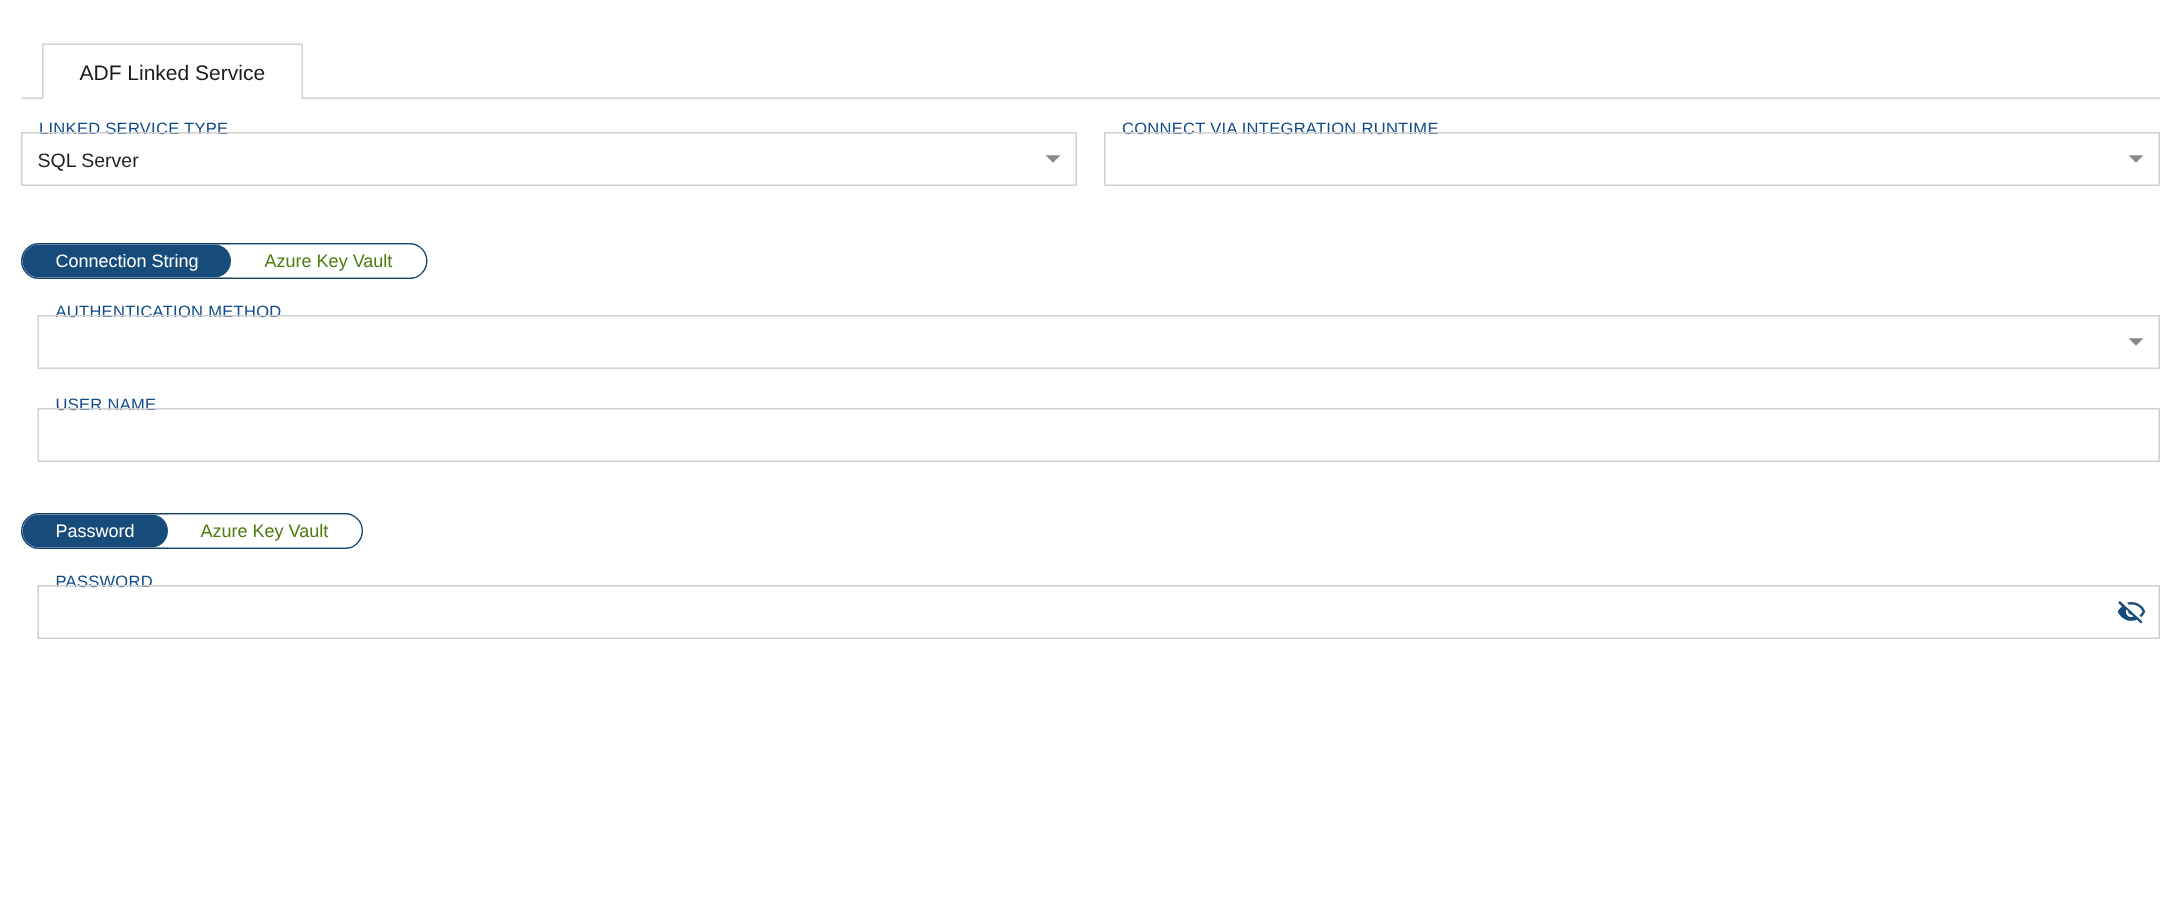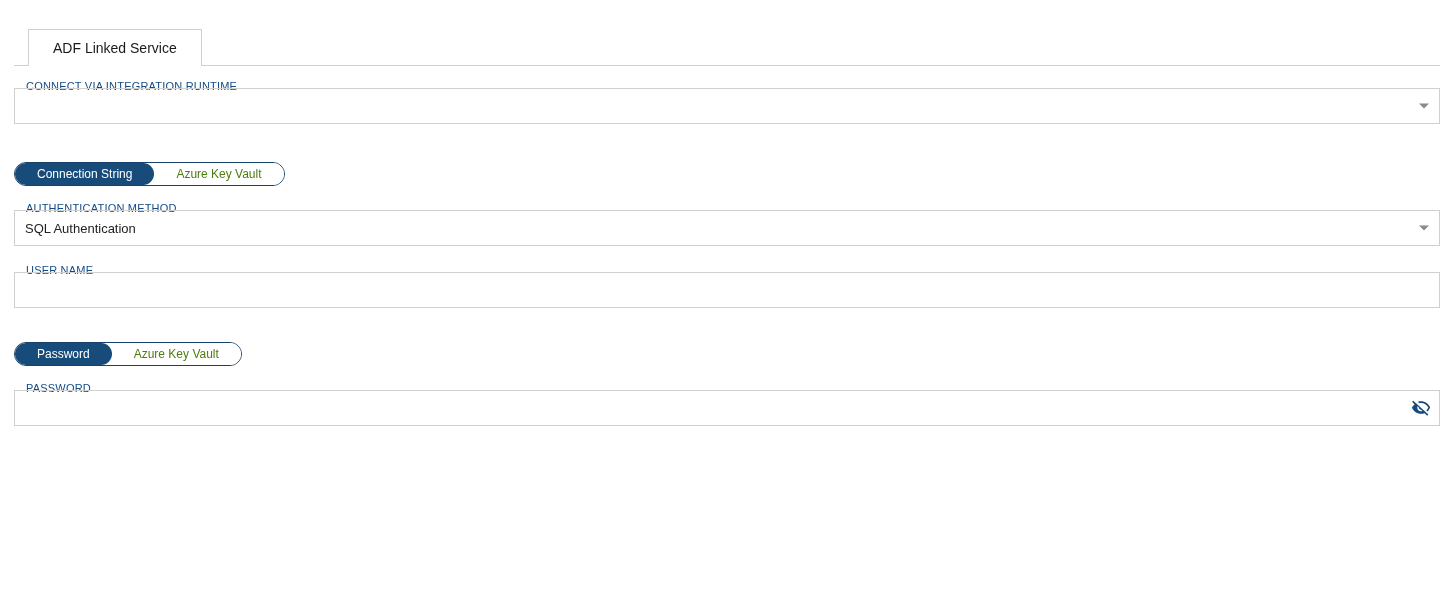--- a/index.html
+++ b/index.html
@@ -48,20 +48,21 @@
       gap: 18px;
       margin-bottom: 26px;
     }
     .field {
       flex: 1;
       position: relative;
       min-width: 0;
     }
     .field.full {
       width: 100%;
+      margin-left: 11px;
     }
     .field-label {
       position: absolute;
       top: -8px;
       left: 8px;
       padding: 0 4px;
       background: #fff;
       color: #0f4a89;
       font-size: 11px;
       letter-spacing: 0.2px;
@@ -156,38 +157,44 @@
 <div class="page">
 
   <div class="tab-bar">
     <div class="tab active">ADF Linked Service</div>
   </div>
 
   <div class="form-area">
 
     <div class="row">
       <div class="field">
+        <span class="field-label">LINKED SERVICE TYPE</span>
+        <div class="field-box select-box">
+          <span class="select-value">SQL Server</span>
+          <span class="caret"></span>
+        </div>
+      </div>
+      <div class="field">
         <span class="field-label">CONNECT VIA INTEGRATION RUNTIME</span>
         <div class="field-box select-box">
           <span class="caret"></span>
         </div>
       </div>
     </div>
 
     <div class="pill-group">
       <div class="pill active">Connection String</div>
       <div class="pill inactive">Azure Key Vault</div>
     </div>
 
 
     <div class="row">
       <div class="field full">
         <span class="field-label">AUTHENTICATION METHOD</span>
         <div class="field-box select-box">
-          <span class="select-value">SQL Authentication</span>
           <span class="caret"></span>
         </div>
       </div>
     </div>
 
     <div class="row">
       <div class="field full">
         <span class="field-label">USER NAME</span>
         <div class="field-box">
           <input type="text" value="" style="">

